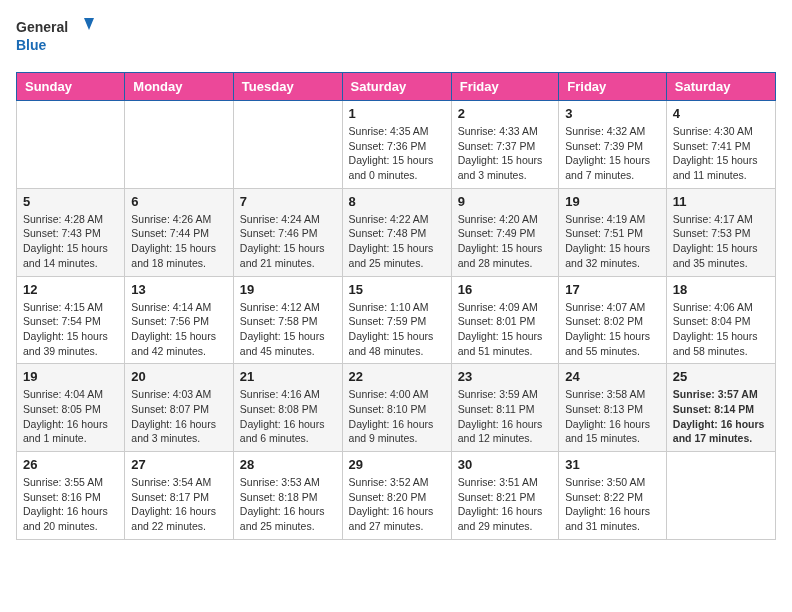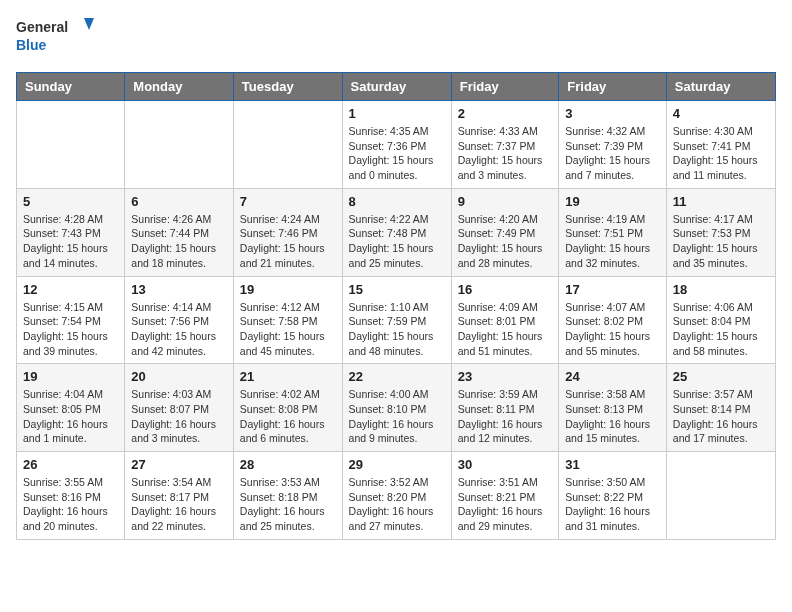--- a/index.html
+++ b/index.html
@@ -32,21 +32,21 @@
     .title-location {
       font-size: 16px;
       color: #555;
     }
     .calendar {
       width: 100%;
       border-collapse: collapse;
       font-size: 11px;
     }
     .calendar th {
-      background-color: #737373;
+      background-color: #ec4899;
       color: #fff;
       text-align: left;
       padding: 6px 8px;
       font-size: 13px;
       font-weight: bold;
       border: 1px solid #2060aa;
     }
     .calendar td {
       border: 1px solid #ccc;
       vertical-align: top;
@@ -248,21 +248,21 @@
         </td>
         <td>
           <div class="day-number">20</div>
           <div class="day-info" style="white-space: pre-line;">Sunrise: 4:03 AM
 Sunset: 8:07 PM
 Daylight: 16 hours
 and 3 minutes.</div>
         </td>
         <td>
           <div class="day-number">21</div>
-          <div class="day-info" style="white-space: pre-line;">Sunrise: 4:02 AM
+          <div class="day-info" style="white-space: pre-line;">Sunrise: 4:16 AM
 Sunset: 8:08 PM
 Daylight: 16 hours
 and 6 minutes.</div>
         </td>
         <td>
           <div class="day-number">22</div>
           <div class="day-info" style="white-space: pre-line;">Sunrise: 4:00 AM
 Sunset: 8:10 PM
 Daylight: 16 hours
 and 9 minutes.</div>
@@ -276,21 +276,21 @@
         </td>
         <td>
           <div class="day-number">24</div>
           <div class="day-info" style="white-space: pre-line;">Sunrise: 3:58 AM
 Sunset: 8:13 PM
 Daylight: 16 hours
 and 15 minutes.</div>
         </td>
         <td>
           <div class="day-number">25</div>
-          <div class="day-info" style="white-space: pre-line;">Sunrise: 3:57 AM
+          <div class="day-info" style="white-space: pre-line; font-weight: bold;">Sunrise: 3:57 AM
 Sunset: 8:14 PM
 Daylight: 16 hours
 and 17 minutes.</div>
         </td>
       </tr>
       <tr>
         <td>
           <div class="day-number">26</div>
           <div class="day-info" style="white-space: pre-line;">Sunrise: 3:55 AM
 Sunset: 8:16 PM

